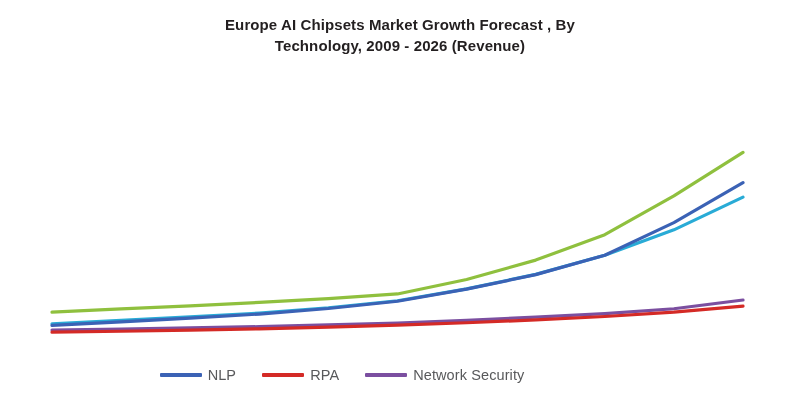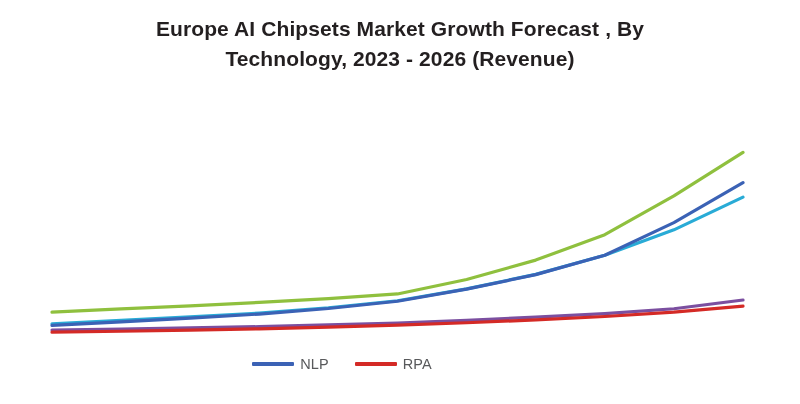--- a/index.html
+++ b/index.html
@@ -19,21 +19,21 @@
     height: 404px;
     background: #ffffff;
     box-sizing: border-box;
   }
   .chart-title {
     position: absolute;
     top: 14px;
     left: 0;
     width: 800px;
     text-align: center;
-    font-size: 21px;
+    font-size: 15px;
     font-weight: bold;
     color: #231f20;
     line-height: 1.42;
     letter-spacing: 0.1px;
     padding: 0 110px;
     box-sizing: border-box;
   }
   .plot-area {
     position: absolute;
     left: 0;
@@ -42,21 +42,21 @@
     height: 280px;
   }
   .plot-area svg {
     display: block;
     width: 800px;
     height: 280px;
   }
   .legend {
     position: absolute;
     left: 0;
-    bottom: 23px;
+    bottom: 12px;
     width: 684px;
     height: 34px;
     display: flex;
     align-items: center;
     justify-content: center;
     gap: 26px;
     padding: 0 44px;
     box-sizing: border-box;
   }
   .legend-item {
@@ -77,21 +77,21 @@
     letter-spacing: 0.1px;
   }
 </style>
 </head>
 <body>
 
 <div class="chart-root">
 
   <div class="chart-title">
     <span>Europe AI Chipsets Market Growth Forecast , By</span><br>
-    <span>Technology, 2023 - 2026 (Revenue)</span>
+    <span>Technology, 2009 - 2026 (Revenue)</span>
   </div>
 
   <div class="plot-area">
     <svg id="plot-svg" viewBox="0 0 800 280" preserveAspectRatio="none">
         <polyline points="52.00,232.12 121.10,228.97 190.20,225.83 259.30,222.44 328.40,218.57 397.50,213.97 466.60,199.45 535.70,180.09 604.80,154.68 673.90,115.96 743.00,72.40" fill="none" stroke="#8FC03E" stroke-width="3.2" stroke-linecap="round" stroke-linejoin="round"></polyline>
         <polyline points="52.00,243.74 121.10,240.35 190.20,236.96 259.30,233.09 328.40,227.76 397.50,220.75 466.60,208.89 535.70,194.37 604.80,175.25 673.90,149.84 743.00,117.17" fill="none" stroke="#29ABD6" stroke-width="3.2" stroke-linecap="round" stroke-linejoin="round"></polyline>
         <polyline points="52.00,245.43 121.10,241.80 190.20,238.17 259.30,234.06 328.40,228.49 397.50,221.23 466.60,209.13 535.70,194.61 604.80,175.25 673.90,142.58 743.00,102.65" fill="none" stroke="#3B62B5" stroke-width="3.2" stroke-linecap="round" stroke-linejoin="round"></polyline>
         <polyline points="52.00,250.03 121.10,249.06 190.20,247.85 259.30,246.64 328.40,244.95 397.50,243.01 466.60,240.35 535.70,237.20 604.80,233.57 673.90,228.73 743.00,220.02" fill="none" stroke="#7B4FA0" stroke-width="3.2" stroke-linecap="round" stroke-linejoin="round"></polyline>
         <polyline points="52.00,252.21 121.10,251.24 190.20,250.03 259.30,248.82 328.40,247.12 397.50,245.19 466.60,242.77 535.70,239.86 604.80,236.48 673.90,232.12 743.00,226.07" fill="none" stroke="#D42A26" stroke-width="3.2" stroke-linecap="round" stroke-linejoin="round"></polyline>
       </svg>
@@ -99,15 +99,19 @@
 
   <div class="legend" id="legend-row">
       <div class="legend-item">
         <span class="legend-swatch" style="background: rgb(59, 98, 181);"></span>
         <span class="legend-label">NLP</span>
       </div>
       <div class="legend-item">
         <span class="legend-swatch" style="background: rgb(212, 42, 38);"></span>
         <span class="legend-label">RPA</span>
       </div>
+      <div class="legend-item">
+        <span class="legend-swatch" style="background: rgb(123, 79, 160);"></span>
+        <span class="legend-label">Network Security</span>
+      </div>
     </div>
 
 </div>
 
 </body></html>

